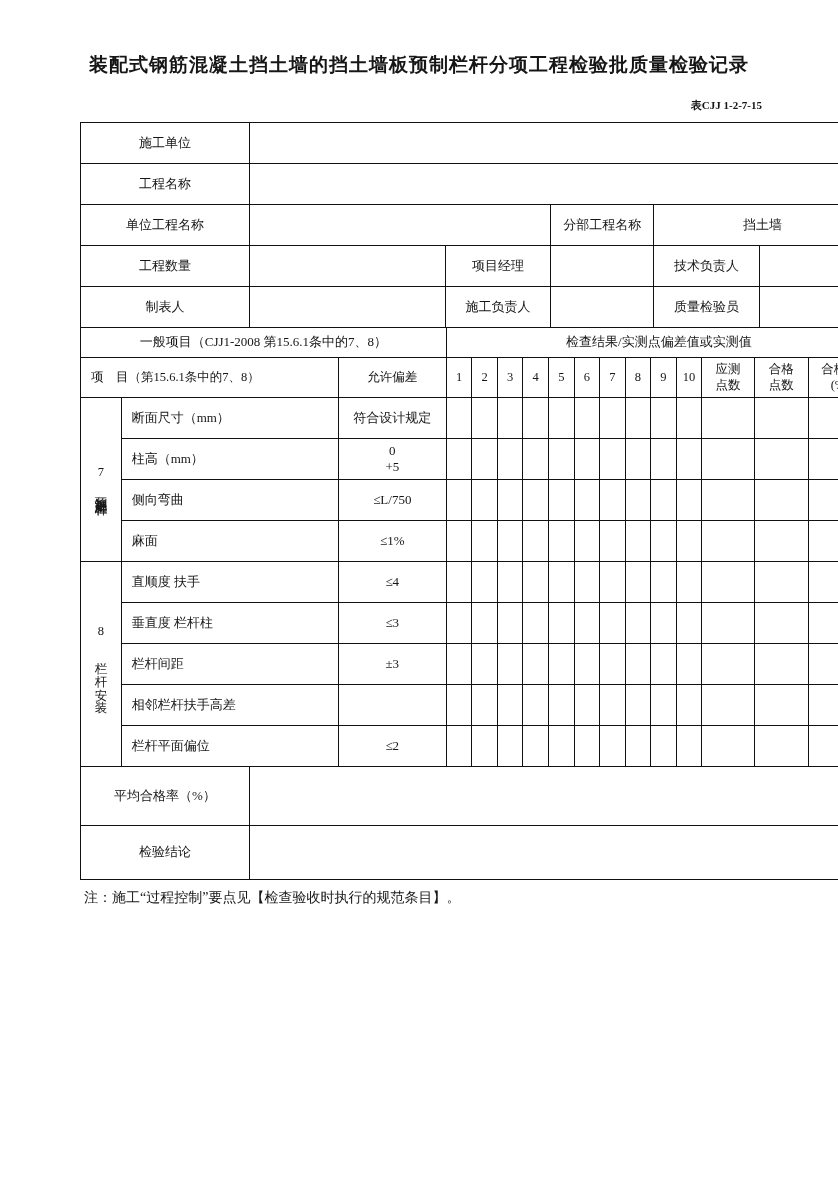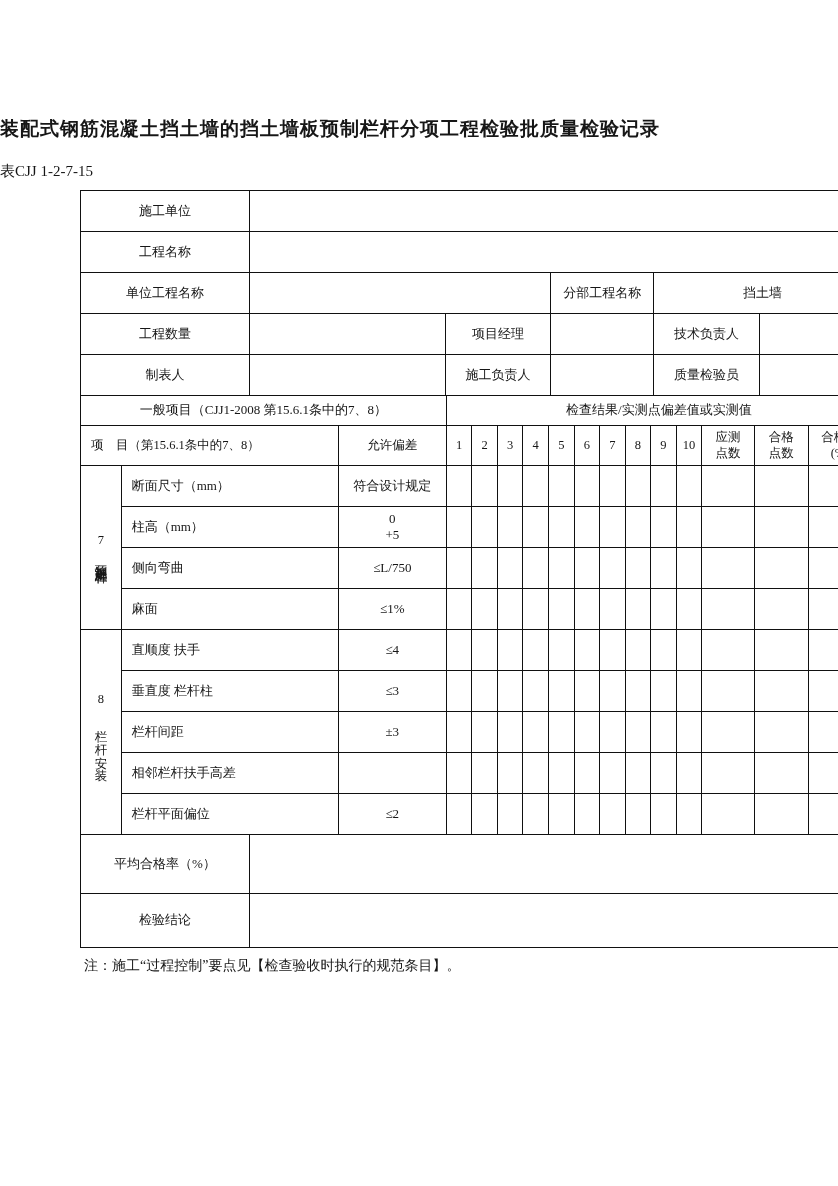--- a/index.html
+++ b/index.html
@@ -3,26 +3,26 @@
 <meta charset="utf-8">
 <style>
   html,body{margin:0;padding:0;background:#ffffff;}
   body{
     width:838px;height:1186px;position:relative;
     font-family:"Liberation Serif", serif;
     color:#161616;
     -webkit-font-smoothing:antialiased;
   }
   .title{
-    margin:0;padding-top:116px;
-    text-align:left;font-size:19px;font-weight:bold;letter-spacing:1px;
+    margin:0;padding-top:52px;
+    text-align:center;font-size:19px;font-weight:bold;letter-spacing:1px;
   }
   .form-code{
     margin-top:20px;margin-right:76px;
-    text-align:left;font-size:15px;font-weight:normal;
+    text-align:right;font-size:11px;font-weight:bold;
   }
   table.tbl{
     border-collapse:collapse;table-layout:fixed;
     margin-left:80px;width:792px;
   }
   table.tbl + table.tbl{margin-top:-1px;}
   .tbl-a{margin-top:9px;}
   .tbl td{
     border:1px solid #111;
     padding:0 2px;vertical-align:middle;text-align:center;

